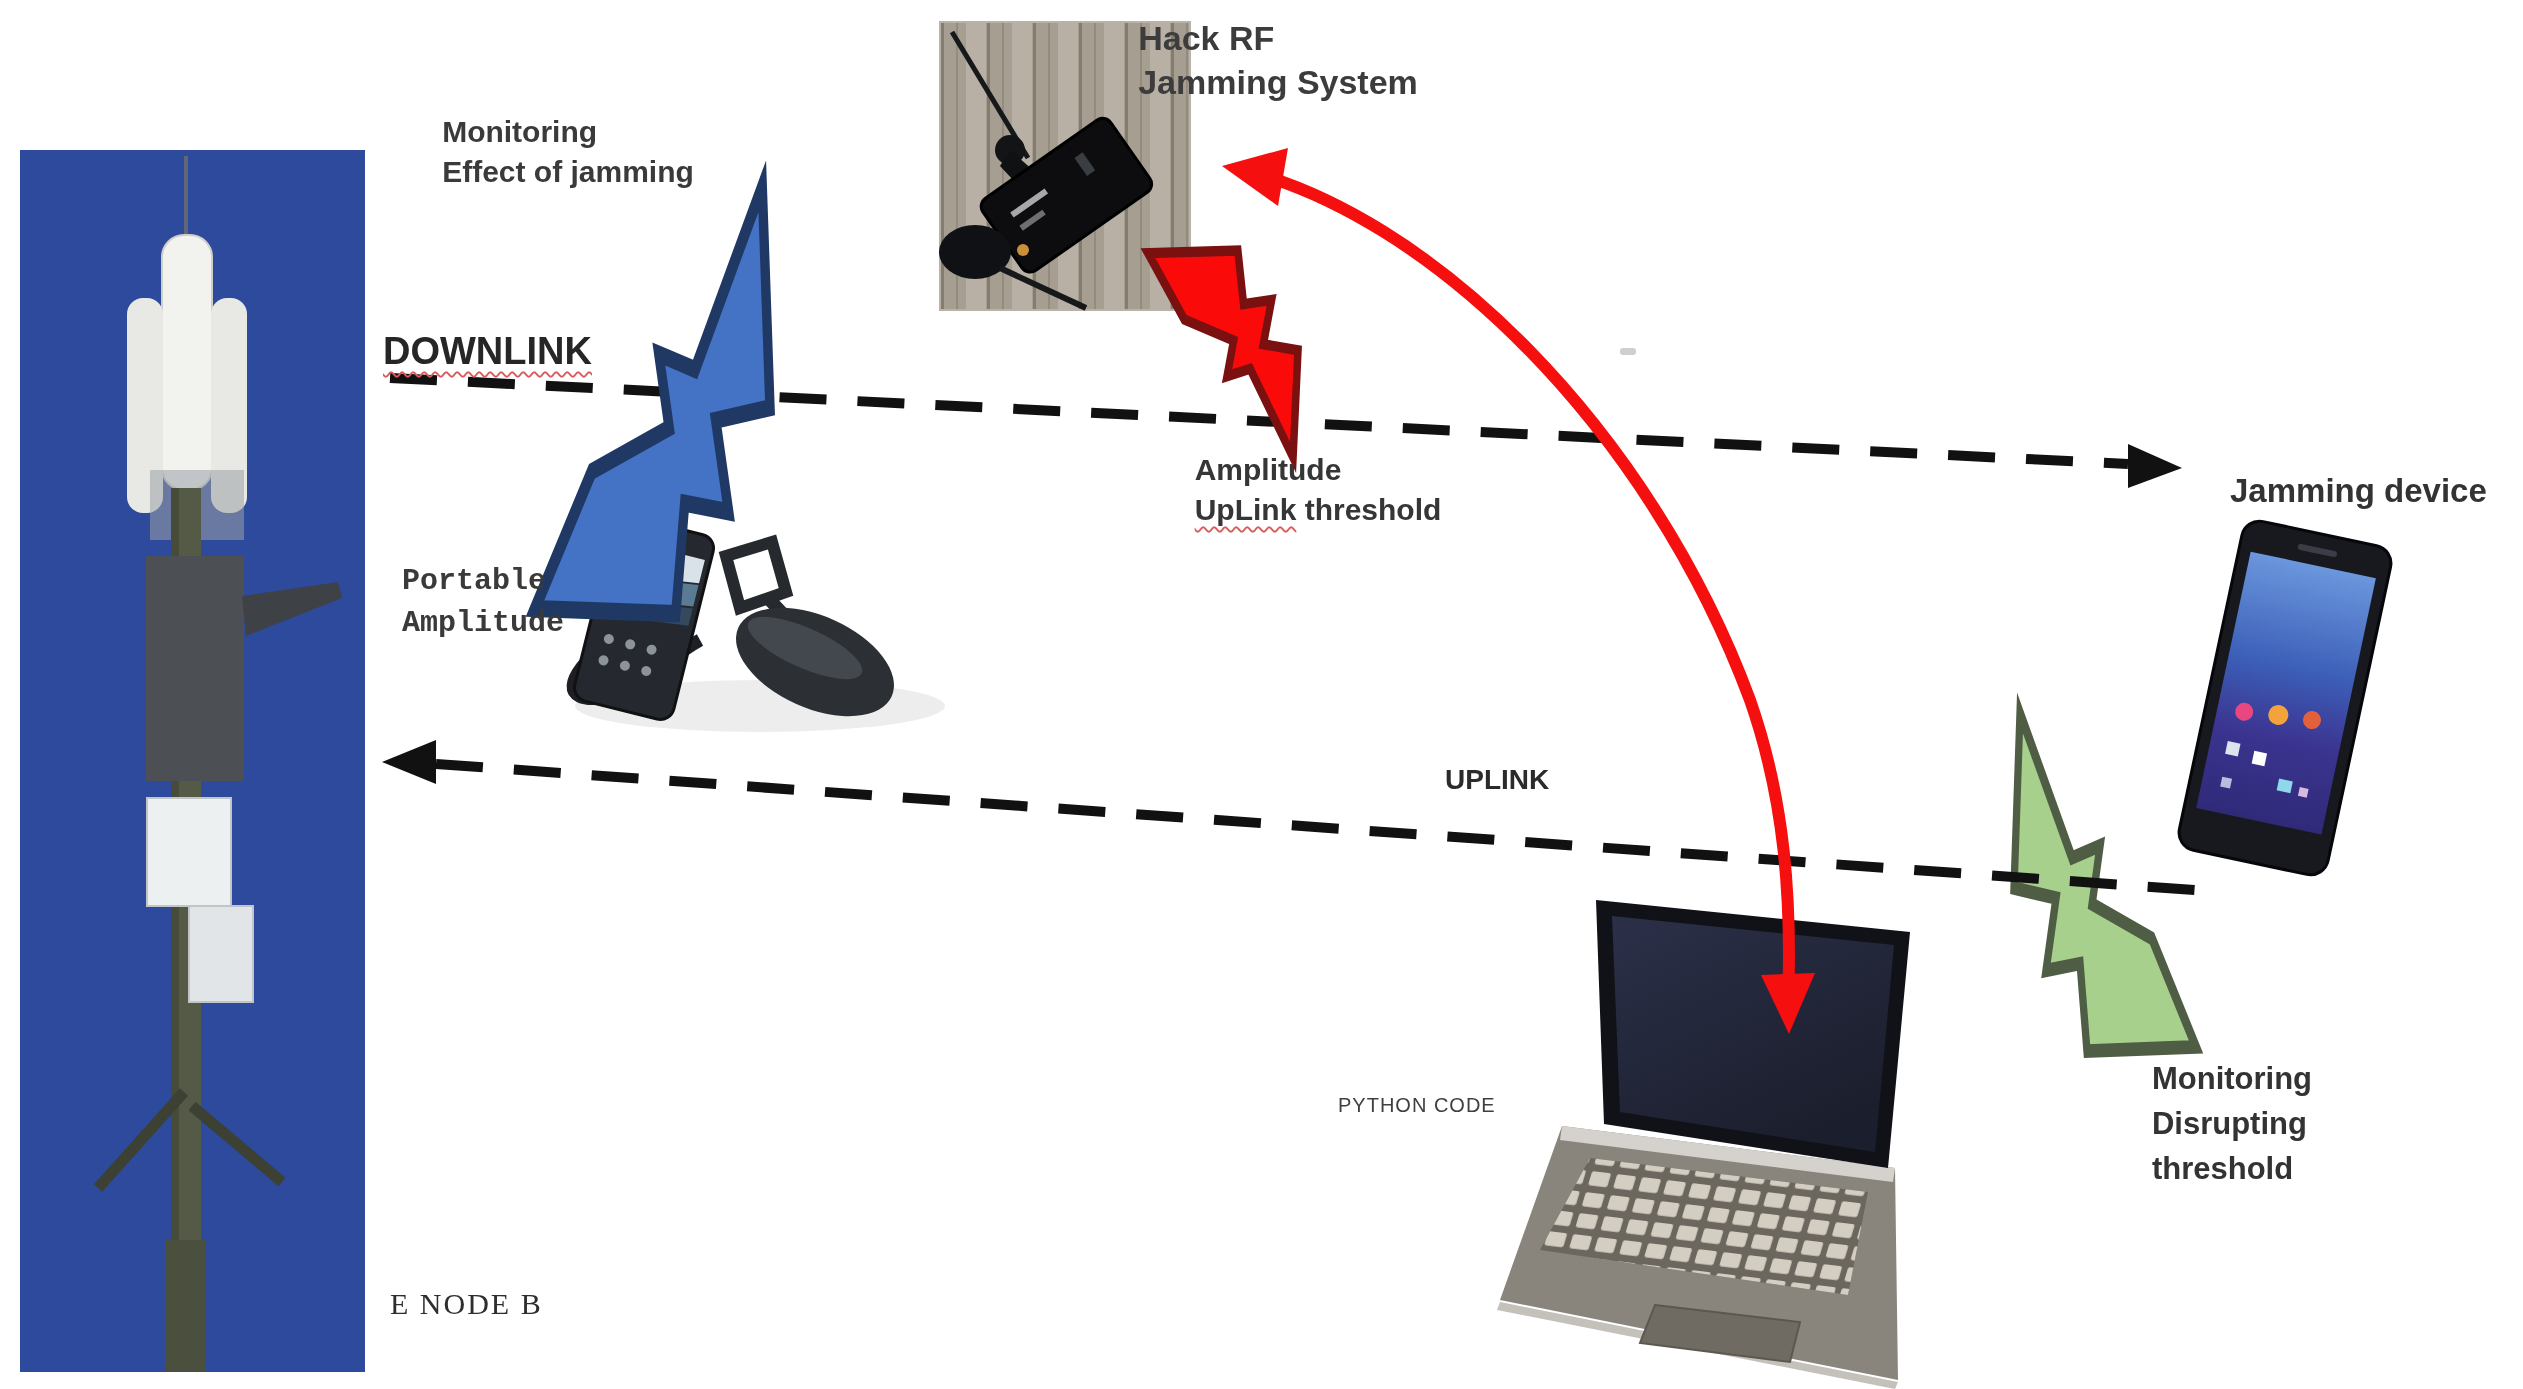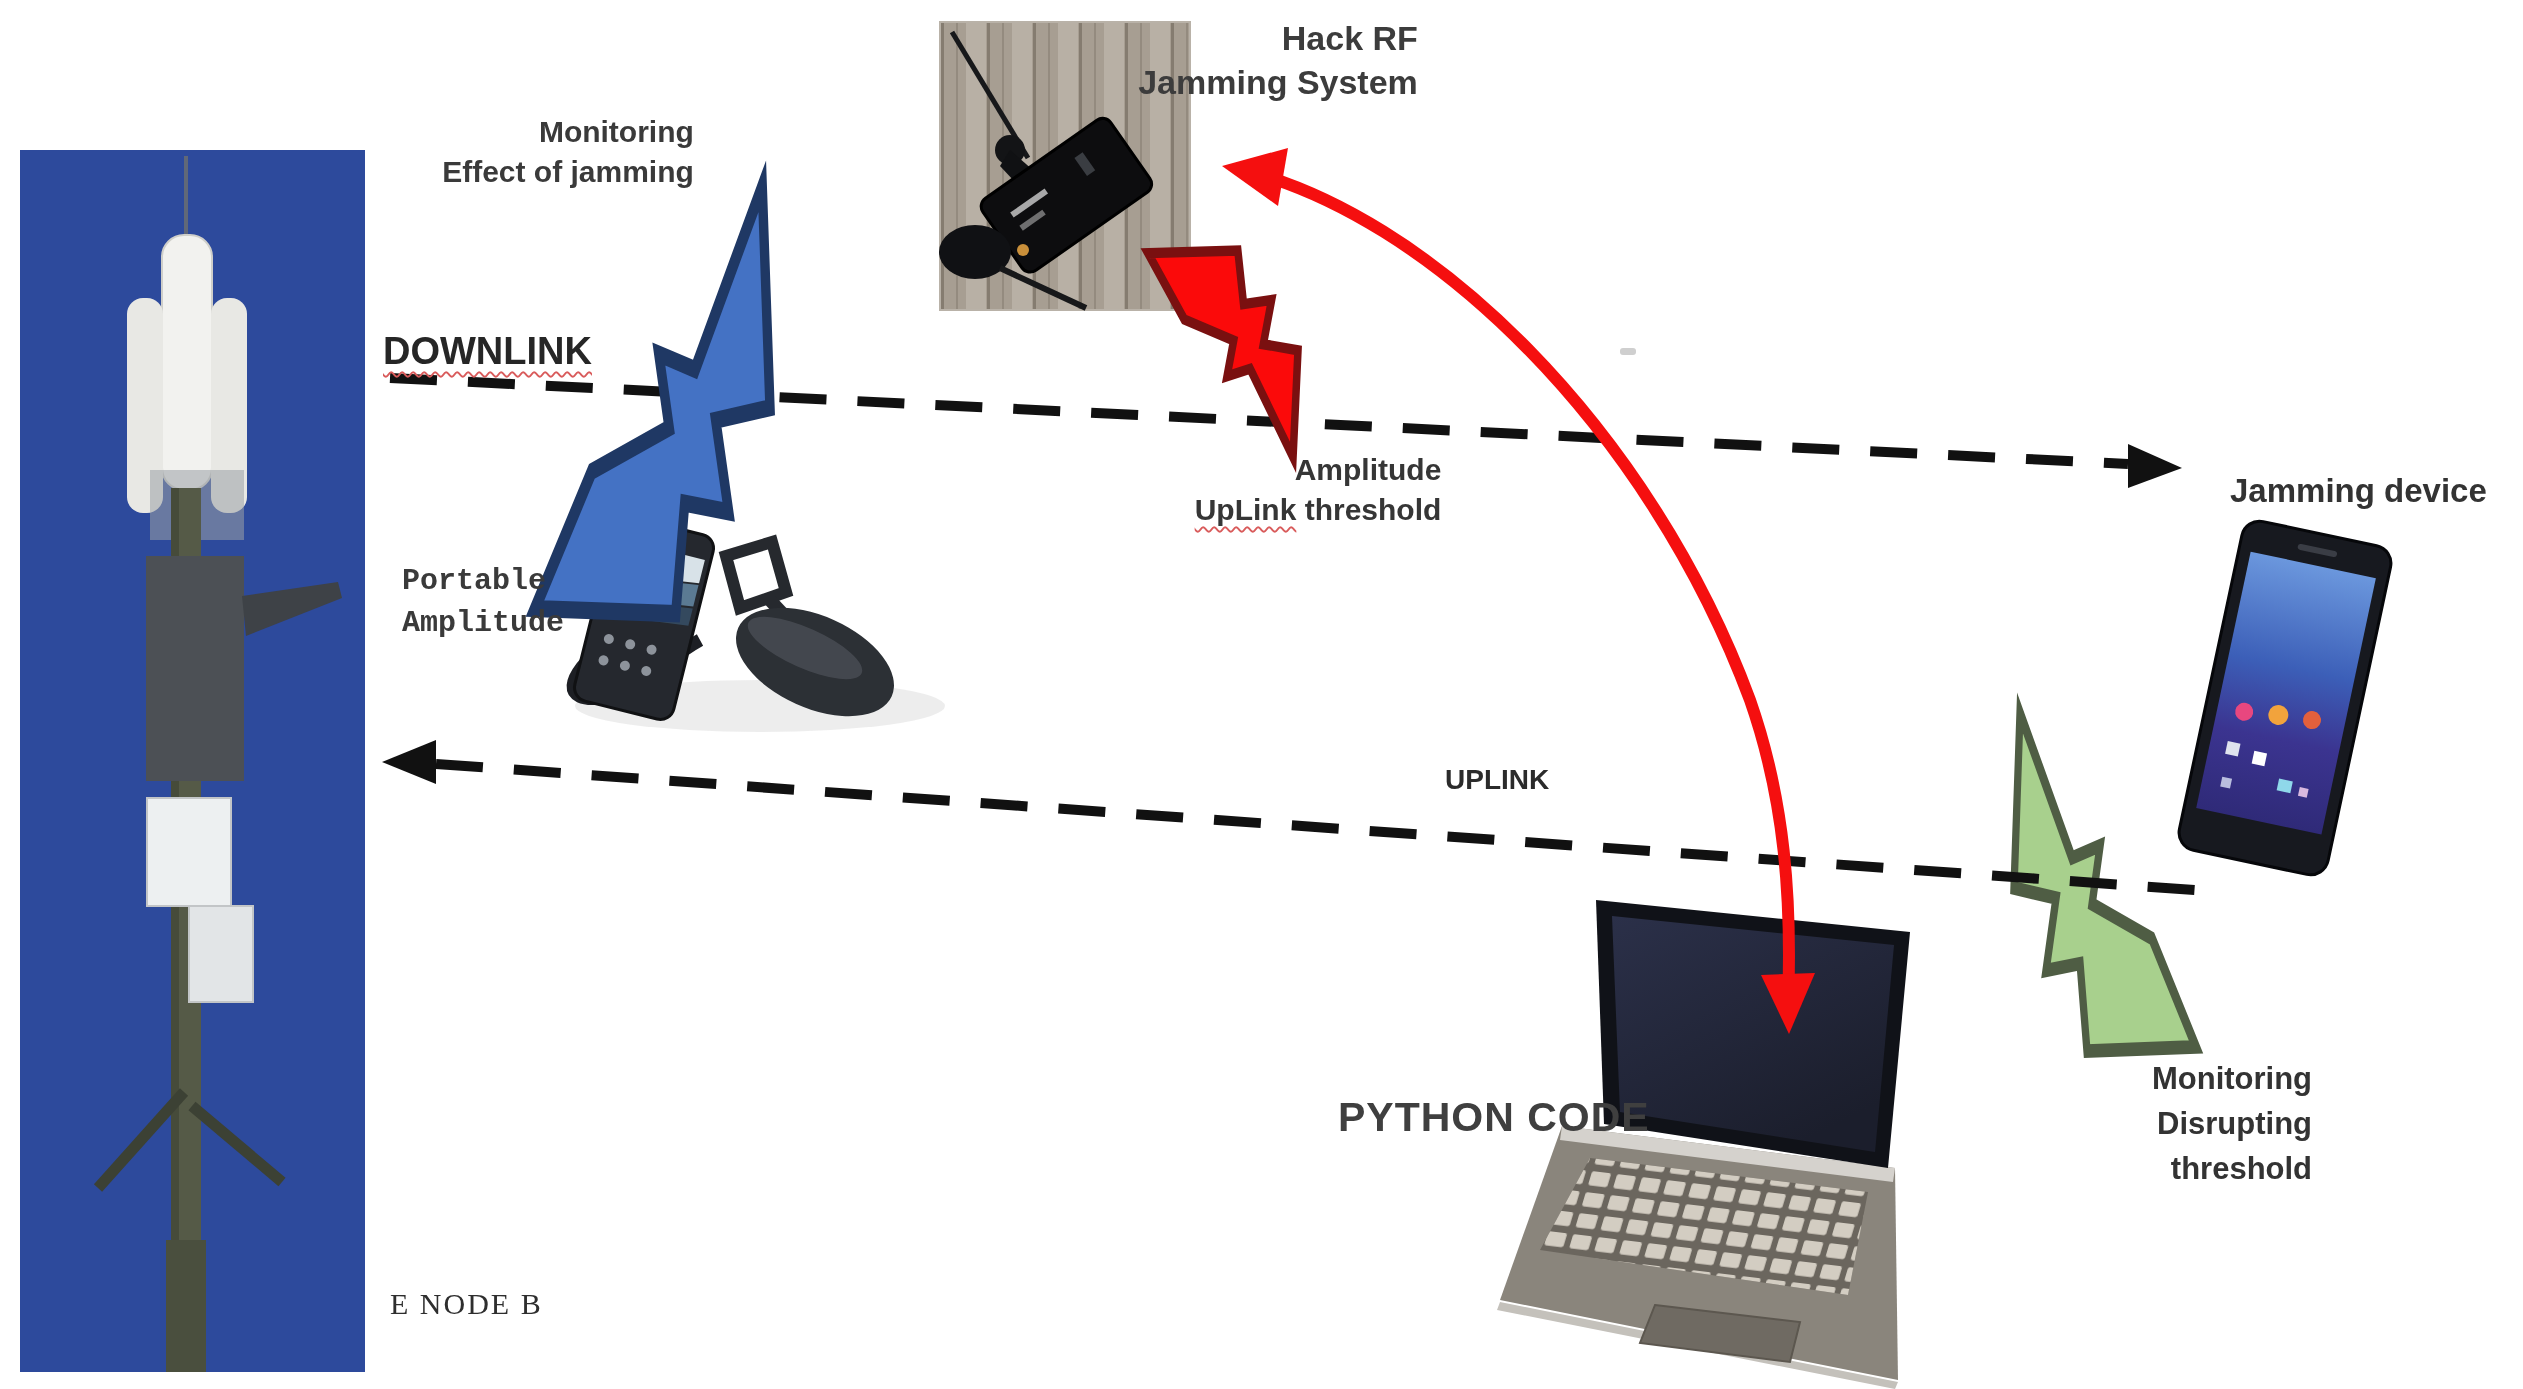--- a/index.html
+++ b/index.html
@@ -2,31 +2,31 @@
 <html style="--bolt-blue: #4472c4; --bolt-blue-edge: #1f3864; --bolt-red: #fb0a0a; --bolt-red-edge: #7a1010; --bolt-green: #a8d08d; --bolt-green-edge: #4f5d44; --arrow-red: #f50f0f; --dash-black: #111111; --sky-blue: #2d4a9c;"><head>
 <meta charset="utf-8">
 <style>
   html,body{margin:0;padding:0;background:#ffffff;}
   .canvas{
     position:relative;width:2523px;height:1389px;background:#ffffff;overflow:hidden;
     font-family:"Liberation Sans", sans-serif;
   }
   svg{position:absolute;left:0;top:0;}
   .label{position:absolute;color:#3a3a3a;font-weight:600;white-space:nowrap;}
-  .center{transform:translateX(-50%);text-align:right;}
+  .center{transform:translateX(-50%);text-align:left;}
   .lbl-monitoring-effect{left:568px;top:112px;font-size:30px;line-height:40px;}
   .lbl-downlink{left:383px;top:330px;font-size:38px;font-weight:700;color:#262626;
     text-decoration:underline wavy #d95b5b 2px;text-underline-offset:7px;}
   .lbl-hackrf{left:1278px;top:16px;font-size:34px;line-height:44px;color:#3c3c3c;}
   .lbl-disrupting{left:1318px;top:450px;font-size:30px;line-height:40px;color:#363636;}
   .wavy{text-decoration:underline wavy #d95b5b 2px;text-underline-offset:6px;}
   .lbl-portable{left:402px;top:560px;font-size:30px;line-height:42px;font-family:Liberation Mono, monospace;}
   .lbl-uplink{left:1445px;top:764px;font-size:28px;font-weight:700;color:#2b2b2b;}
   .lbl-mobile{left:2230px;top:472px;font-size:33px;color:#333333;}
-  .lbl-python{left:1338px;top:1094px;font-size:41px;font-weight:700;color:#3f3f3f;letter-spacing:1px;}
+  .lbl-python{left:1338px;top:1094px;font-size:20px;font-weight:400;color:#3f3f3f;letter-spacing:1px;}
   .lbl-amplitude{left:2232px;top:1056px;font-size:31px;line-height:45px;color:#333333;}
   .lbl-enodeb{left:390px;top:1272px;font-size:30px;font-weight:500;color:#2e2e2e;
     font-family:"Liberation Serif", serif;letter-spacing:2px;margin-top:15px;}
 </style>
 </head>
 <body>
 
 <div class="canvas">
 
   <svg width="2523" height="1389" viewBox="0 0 2523 1389">

